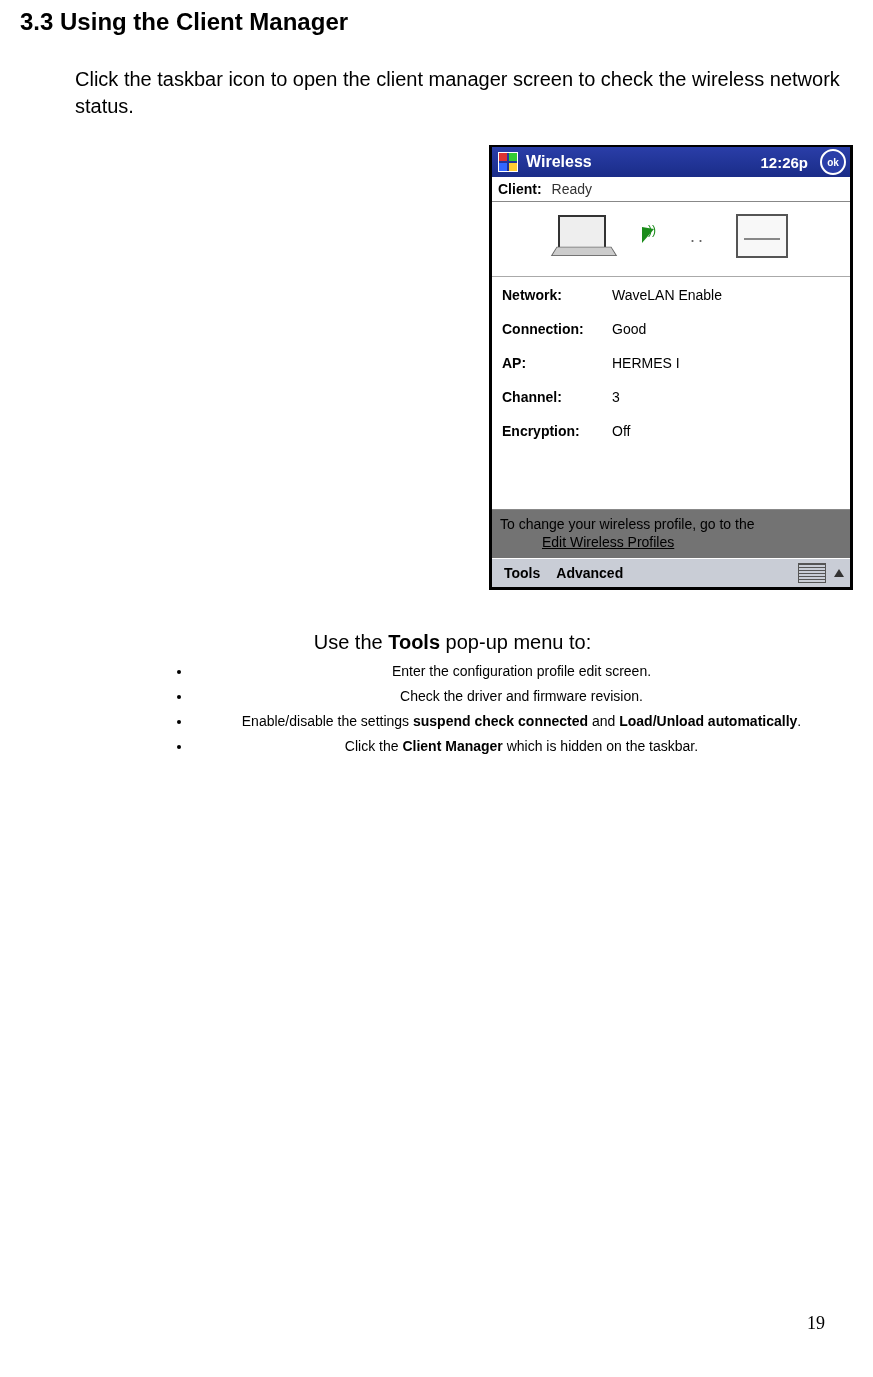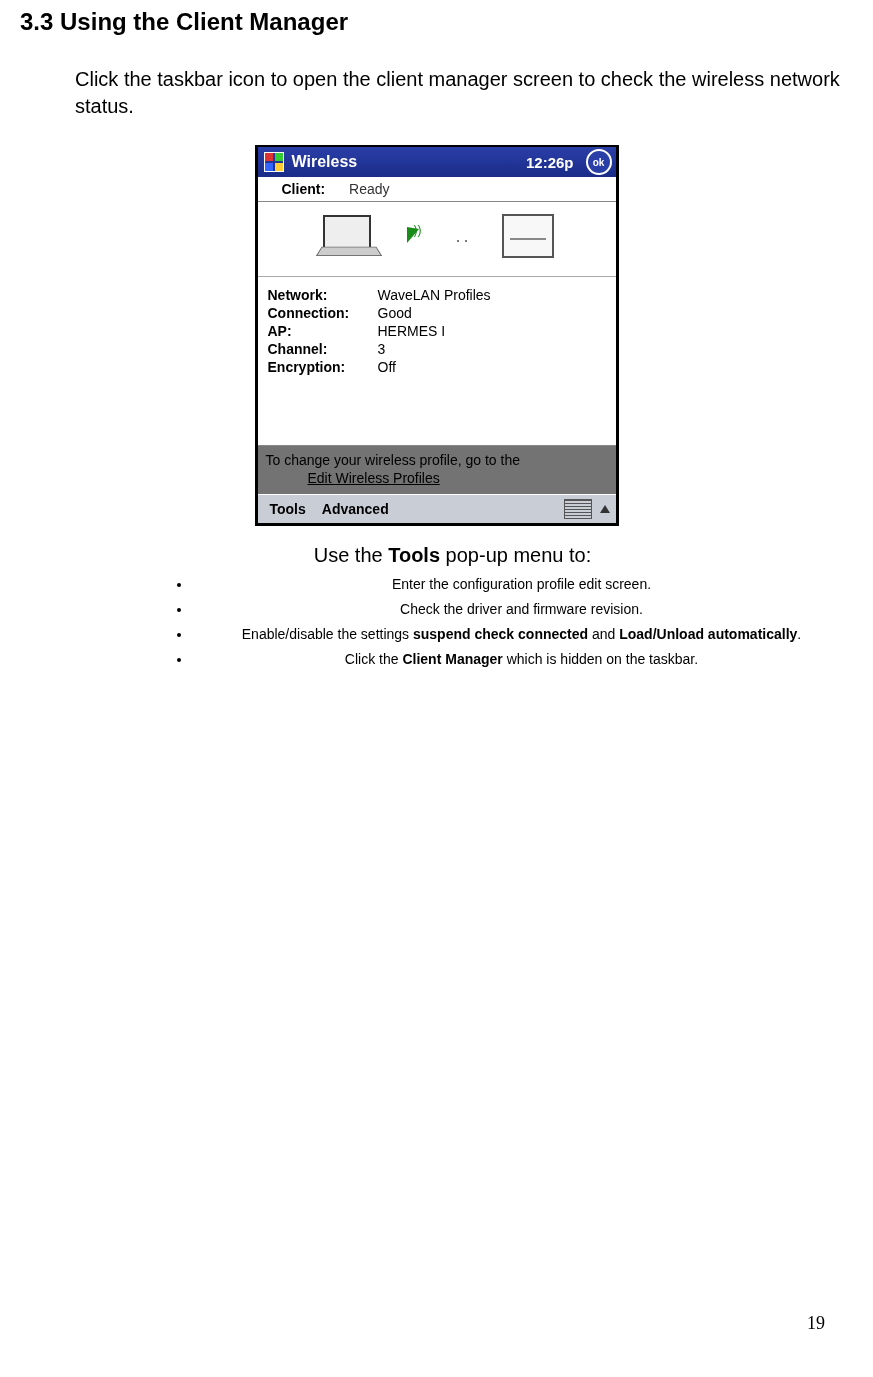--- a/index.html
+++ b/index.html
@@ -15,22 +15,22 @@
     font-weight: bold;
     margin: 8px 0 30px 0;
   }
   .intro {
     margin: 0 0 25px 55px;
     font-size: 20px;
     line-height: 1.35;
   }
   .screenshot-wrap {
     display: flex;
-    justify-content: center;
-    margin-bottom: 16px;
+    justify-content: flex-end;
+    margin-bottom: 39px;
   }
   .device {
     width: 358px;
     border: 3px solid #000;
     border-top-width: 2px;
     background: #fff;
     font-family: Tahoma, Arial, sans-serif;
     font-size: 14px;
     color: #000;
   }
@@ -73,22 +73,22 @@
     justify-content: center;
     font-size: 10px;
     font-weight: bold;
     background: #2a3ea8;
     color: #fff;
   }
   .client-row {
     display: flex;
     align-items: center;
     border-bottom: 1px solid #888;
-    padding: 4px 24px;
-    gap: 24px;
+    padding: 4px 6px;
+    gap: 10px;
   }
   .client-row .lbl { font-weight: bold; }
   .client-row .val { color: #333; }
   .icon-row {
     display: flex;
     align-items: center;
     justify-content: center;
     gap: 30px;
     padding: 12px 0 18px;
     border-bottom: 1px solid #aaa;
@@ -120,21 +120,21 @@
     width:48px; height:40px; border:2px solid #555; background:#f8f8f8;
     position:relative;
   }
   .ap-icon::after{
     content:""; position:absolute; left:6px; top:22px; right:6px; height:2px; background:#888;
   }
   .dotdot { color:#666; font-size:18px; letter-spacing:3px; align-self:center;}
   .info-block {
     padding: 10px 10px 70px 10px;
   }
-  .info-table { display:grid; grid-template-columns: 110px 1fr; row-gap:2px; font-size:14px;}
+  .info-table { display:grid; grid-template-columns: 110px 1fr; row-gap:18px; font-size:14px;}
   .info-table .k { font-weight:bold;}
   .hint-block {
     border-top: 1px solid #888;
     padding: 6px 8px 8px 8px;
     font-size: 14px;
     background:#737373;
   }
   .hint-block .link { text-decoration: underline; color:#000; display:inline-block; margin-top:2px;padding-left:42px;}
   .menubar {
     background:#c9cdd6;
@@ -198,21 +198,21 @@
               <span class="dots">))</span>
             </div>
       </div>
       <span class="dotdot">..</span>
       <div class="ap-icon"></div>
     </div>
 
     <div class="info-block">
       <div class="info-table">
         <div class="k">Network:</div>
-        <div>WaveLAN Profiles</div>
+        <div>WaveLAN Enable</div>
         <div class="k">Connection:</div>
         <div>Good</div>
         <div class="k">AP:</div>
         <div>HERMES I</div>
         <div class="k">Channel:</div>
         <div>3</div>
         <div class="k">Encryption:</div>
         <div>Off</div>
       </div>
     </div>

